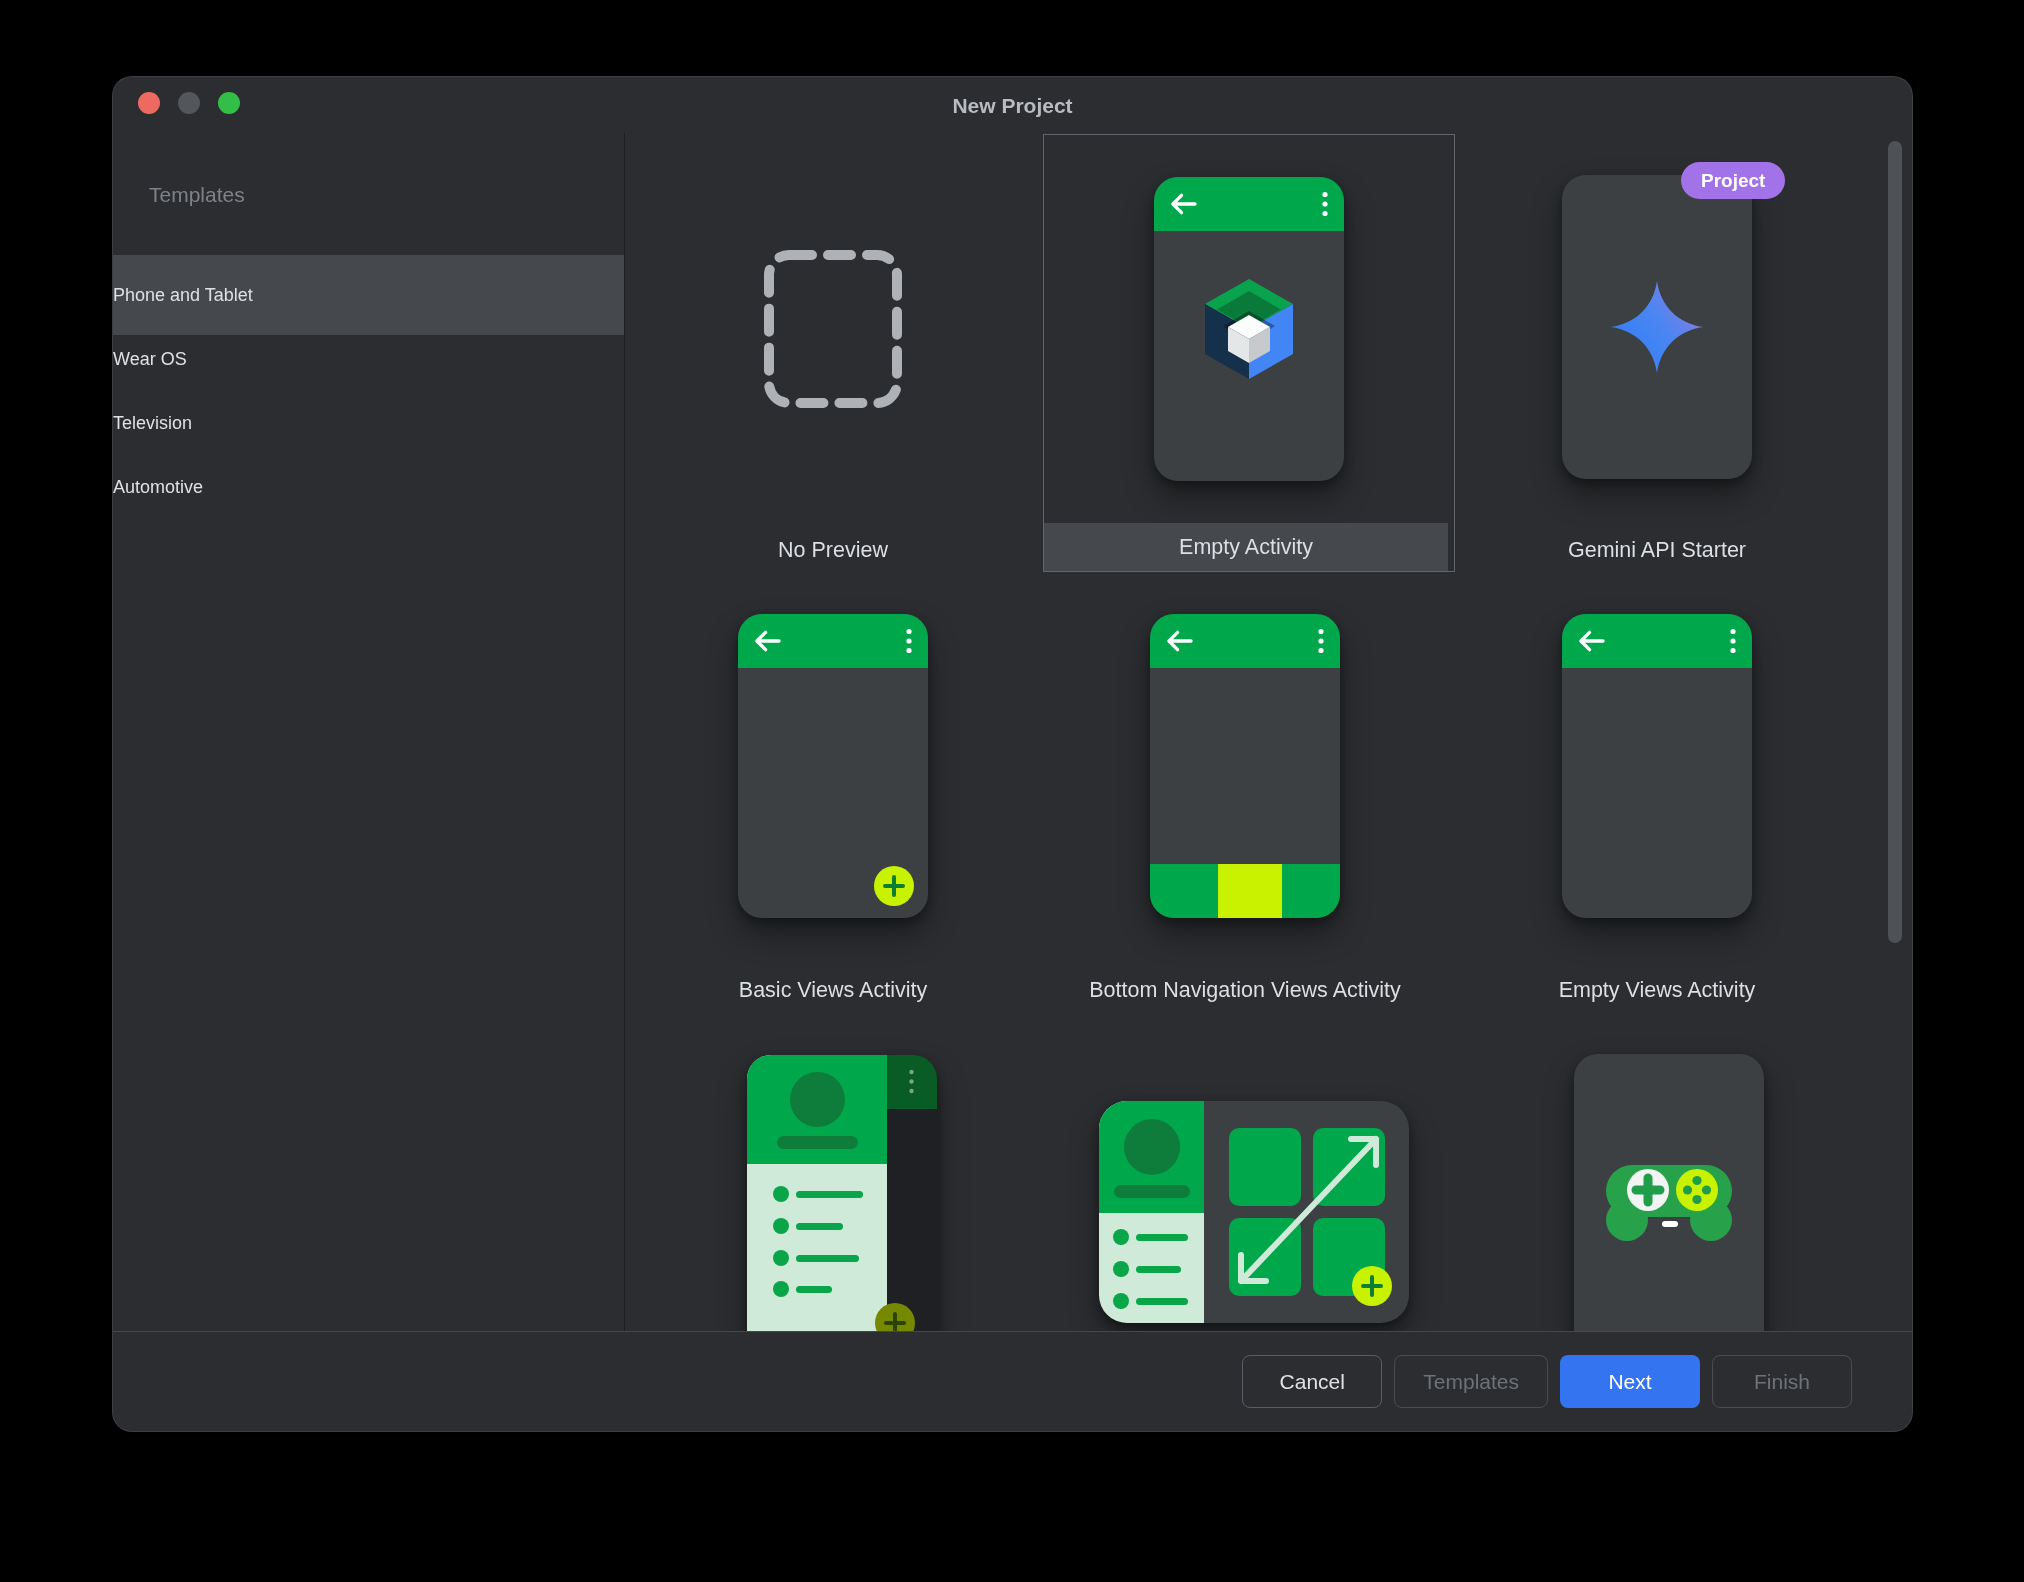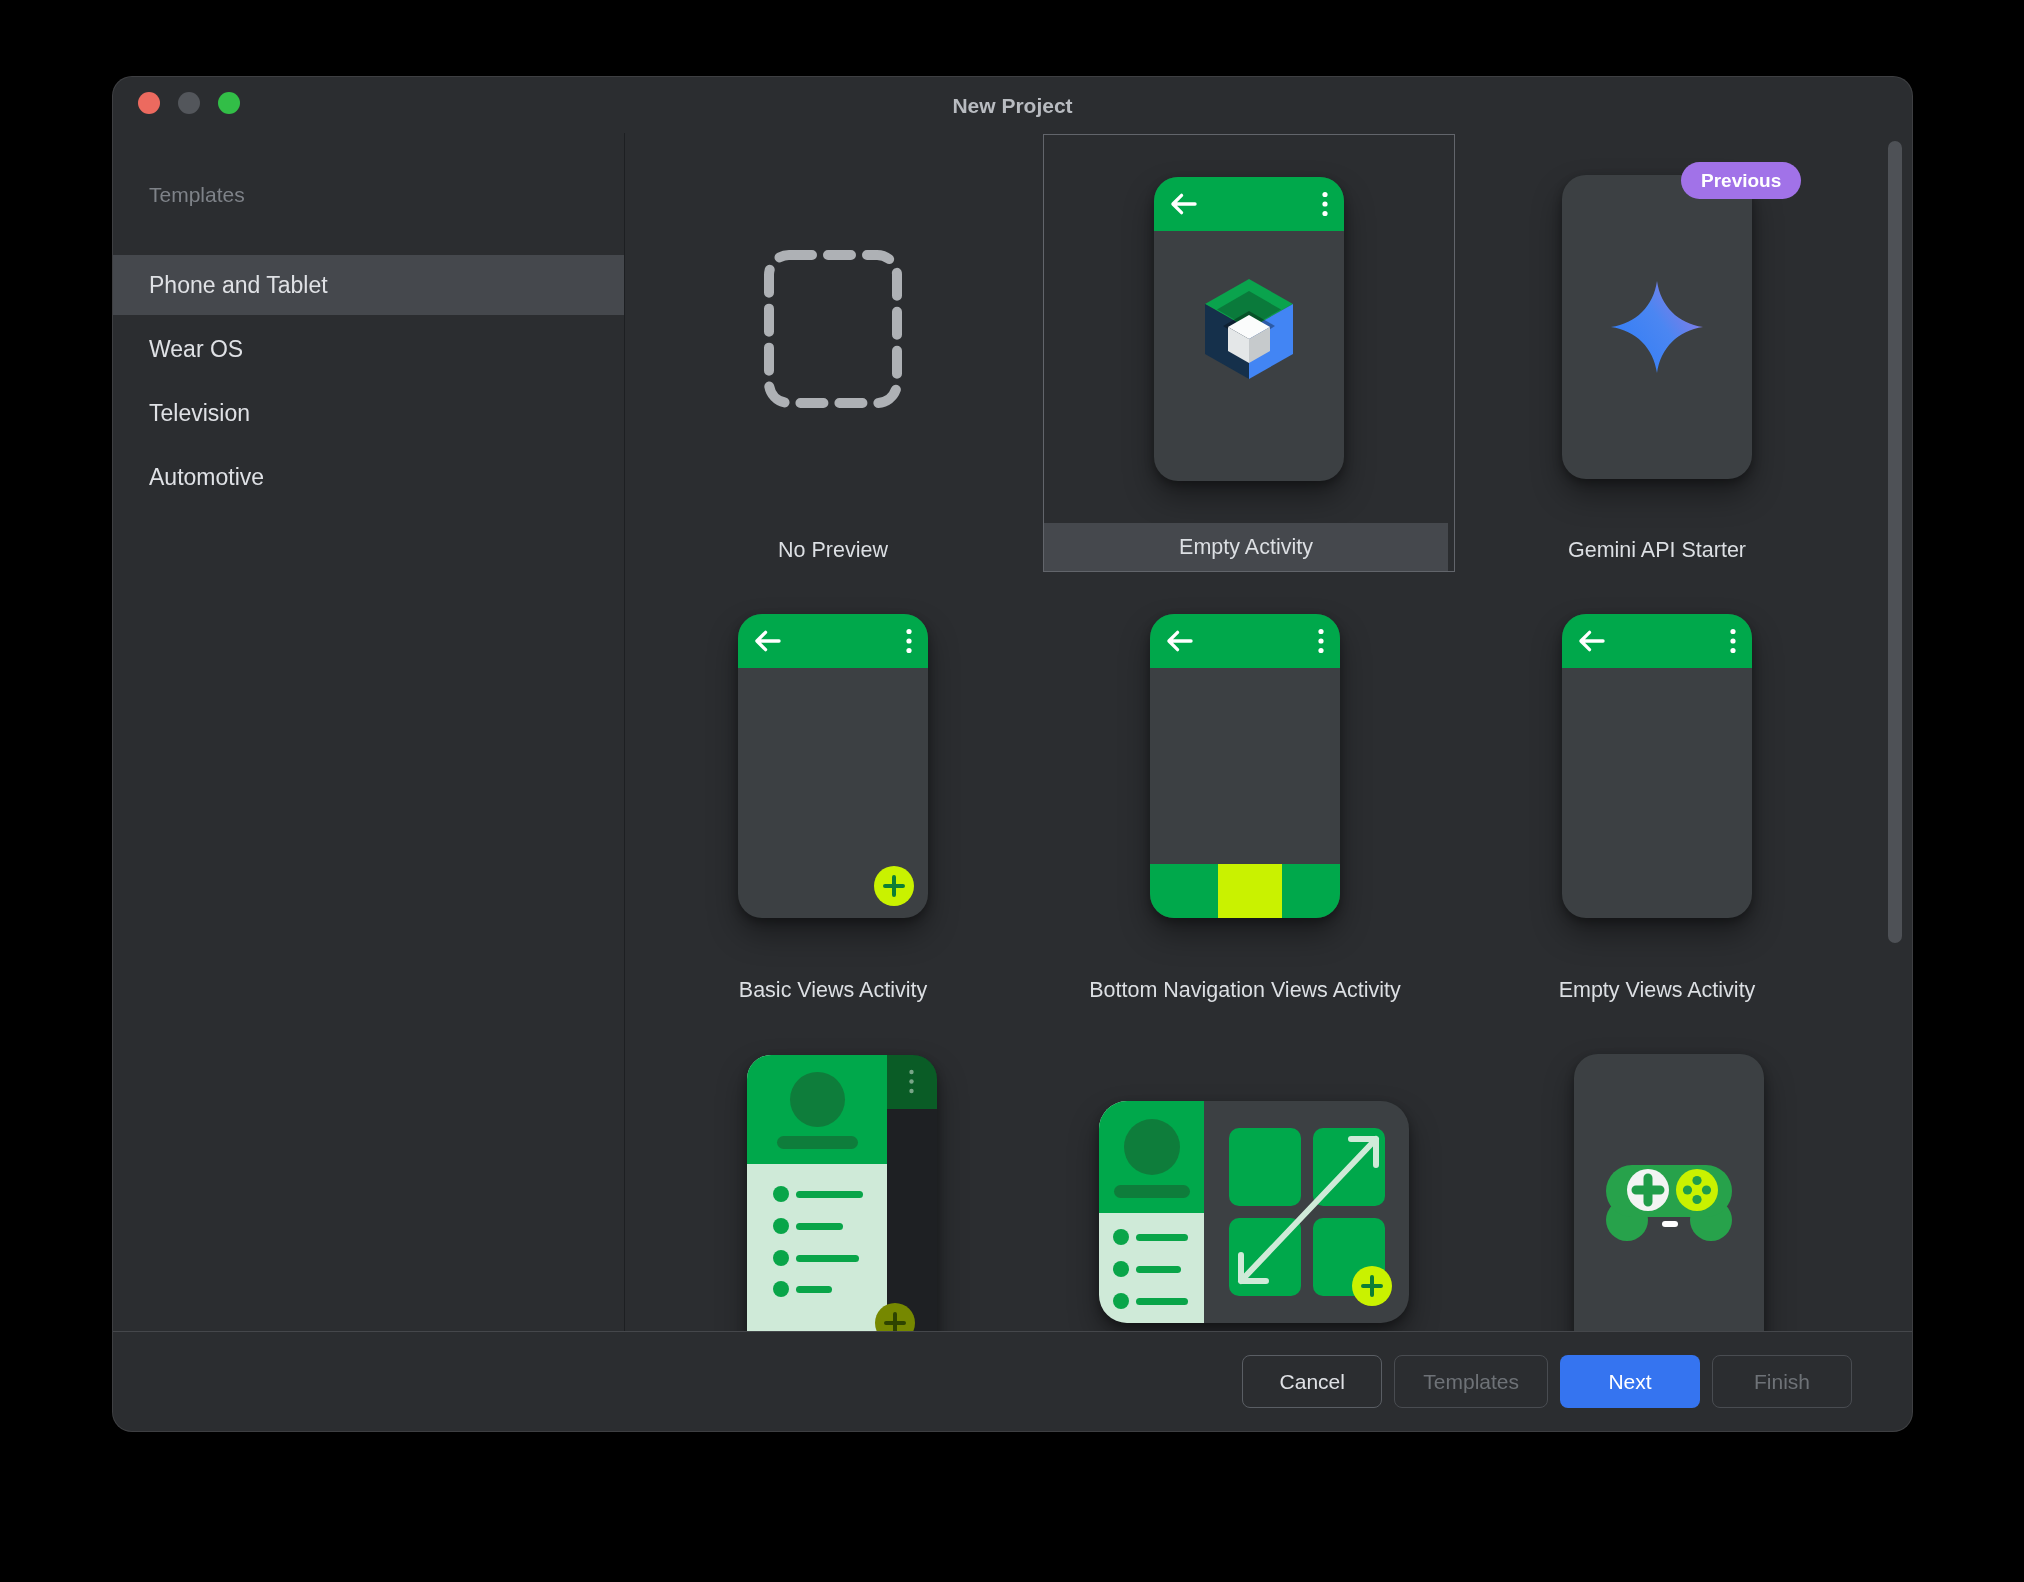--- a/index.html
+++ b/index.html
@@ -19,22 +19,22 @@
   .tl{ width:22px; height:22px; border-radius:50%; display:inline-block; }
   .tl.red{ background:#EC6A5F; }
   .tl.gray{ background:#53565B; }
   .tl.green{ background:#32BE47; }
   .title{ position:absolute; left:0; right:0; top:0; height:56px; line-height:58px;
           text-align:center; color:#B8BBC0; font-size:21px; font-weight:bold; }
 
   
   .sidebar{ position:absolute; left:0; top:56px; width:511px; bottom:99px; }
   .sb-header{ position:absolute; left:36px; top:42px; color:#7E8288; font-size:21px;margin-top:8px; }
-  .sb-item{ position:absolute; left:0; width:511px; height:60px; display:flex;
-            align-items:center; padding-left:36px; color:#DFE1E5; font-size:23px; cursor:default; }
+  .sb-item{ position:absolute; left:0; width:511px; height:80px; display:flex;
+            align-items:center; color:#DFE1E5; font-size:18px; cursor:default; }
   .sb-item.selected{ background:#45484D; }
   .vdivider{ position:absolute; left:511px; top:56px; width:1px; bottom:99px; background:#1D1F22; }
 
   
   .content{ position:absolute; left:512px; top:56px; right:0; bottom:99px; overflow:hidden; }
 
   .cell-label{ position:absolute; transform:translateX(-50%); white-space:nowrap;
                color:#DCDFE3; font-size:21.5px; }
 
   .phone{ position:absolute; width:190px; height:304px; border-radius:24px; background:#3C4043;
@@ -155,21 +155,21 @@
           <path d="M27 50 L48 62 L48 86 L27 74 Z" fill="#E4E7E8"></path>
           <path d="M69 50 L48 62 L48 86 L69 74 Z" fill="#C6CACC"></path>
         </svg>
       </div>
       <div class="labelbar">
         <span class="cell-label" style="position:static;transform:none">Empty Activity</span>
       </div>
     </div>
 
     <div>
-      <div class="badge">Previous</div>
+      <div class="badge">Project</div>
       <div class="phone" style="left:937px;top:42px">
         <svg style="position:absolute;left:47px;top:104px" width="96" height="96" viewBox="0 0 96 96">
           <defs>
             <linearGradient id="gg" x1="0" y1="0.85" x2="1" y2="0.15">
               <stop offset="0" stop-color="#2E7CF6"></stop>
               <stop offset="0.55" stop-color="#4B86F2"></stop>
               <stop offset="1" stop-color="#9A78DF"></stop>
             </linearGradient>
           </defs>
           <path d="M48 2 C51.5 27 69 44.5 94 48 C69 51.5 51.5 69 48 94 C44.5 69 27 51.5 2 48 C27 44.5 44.5 27 48 2 Z" fill="url(#gg)"></path>

